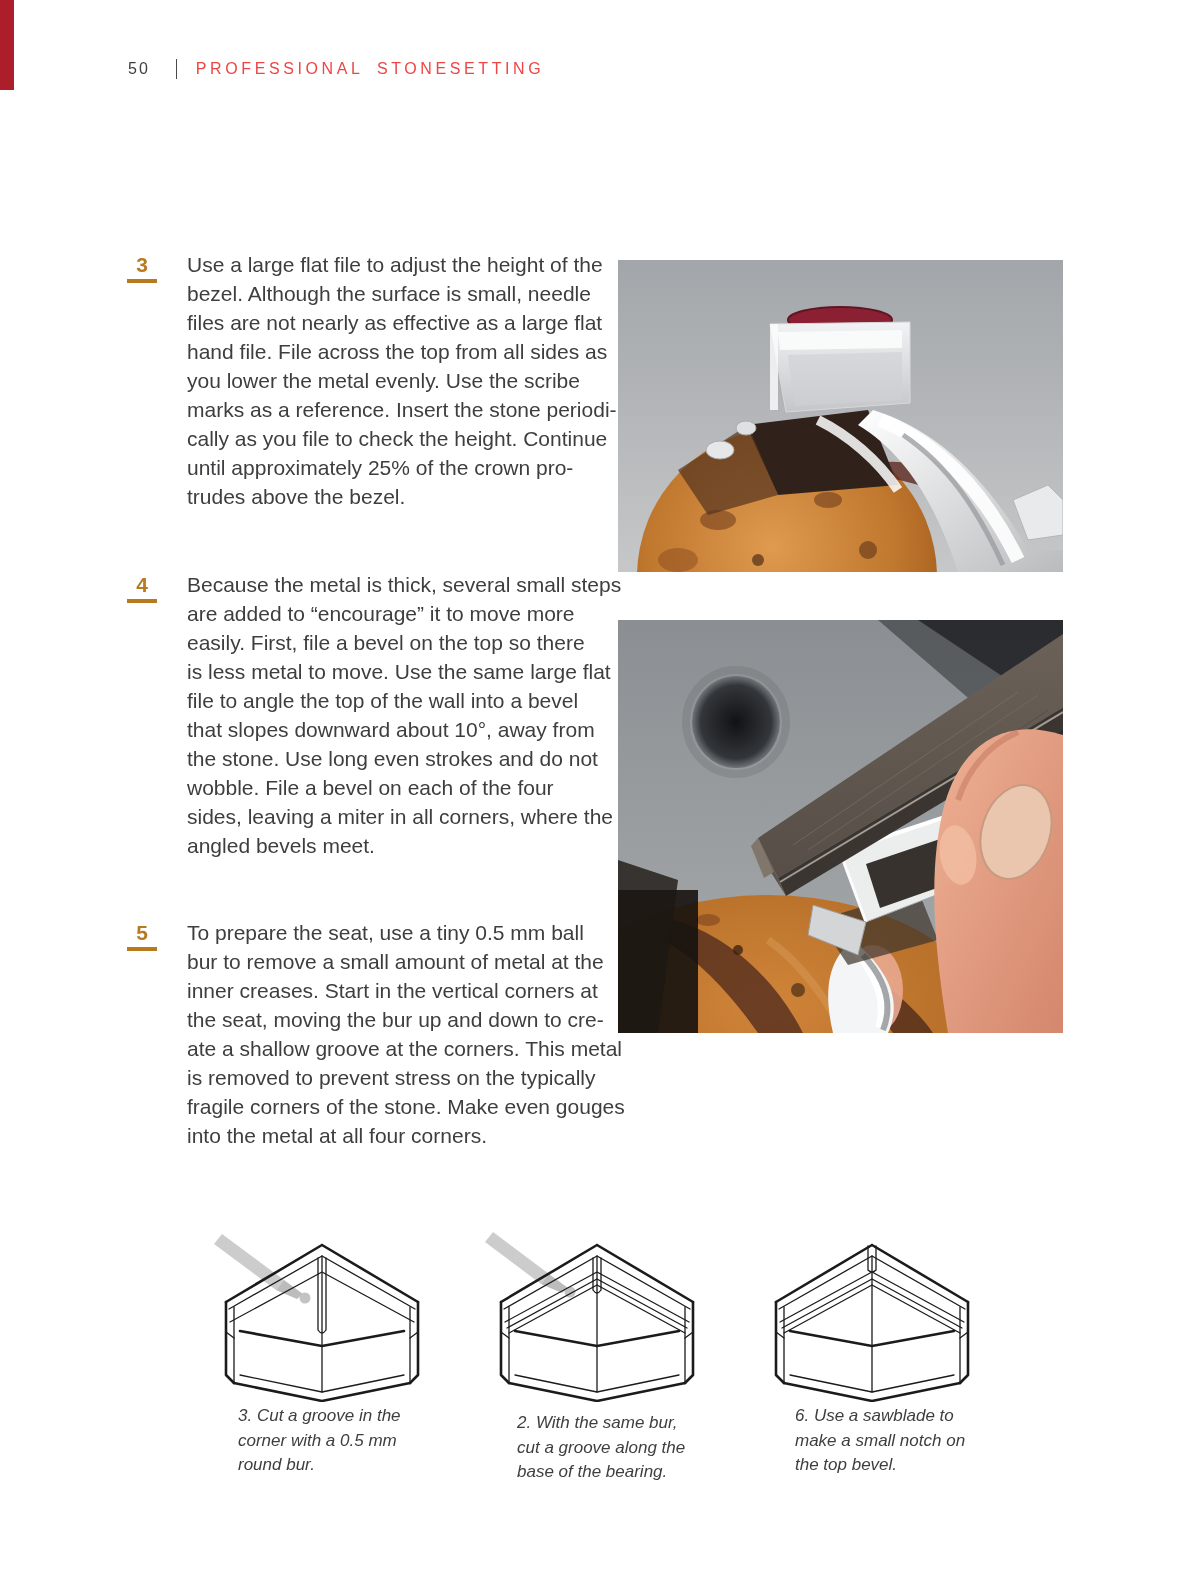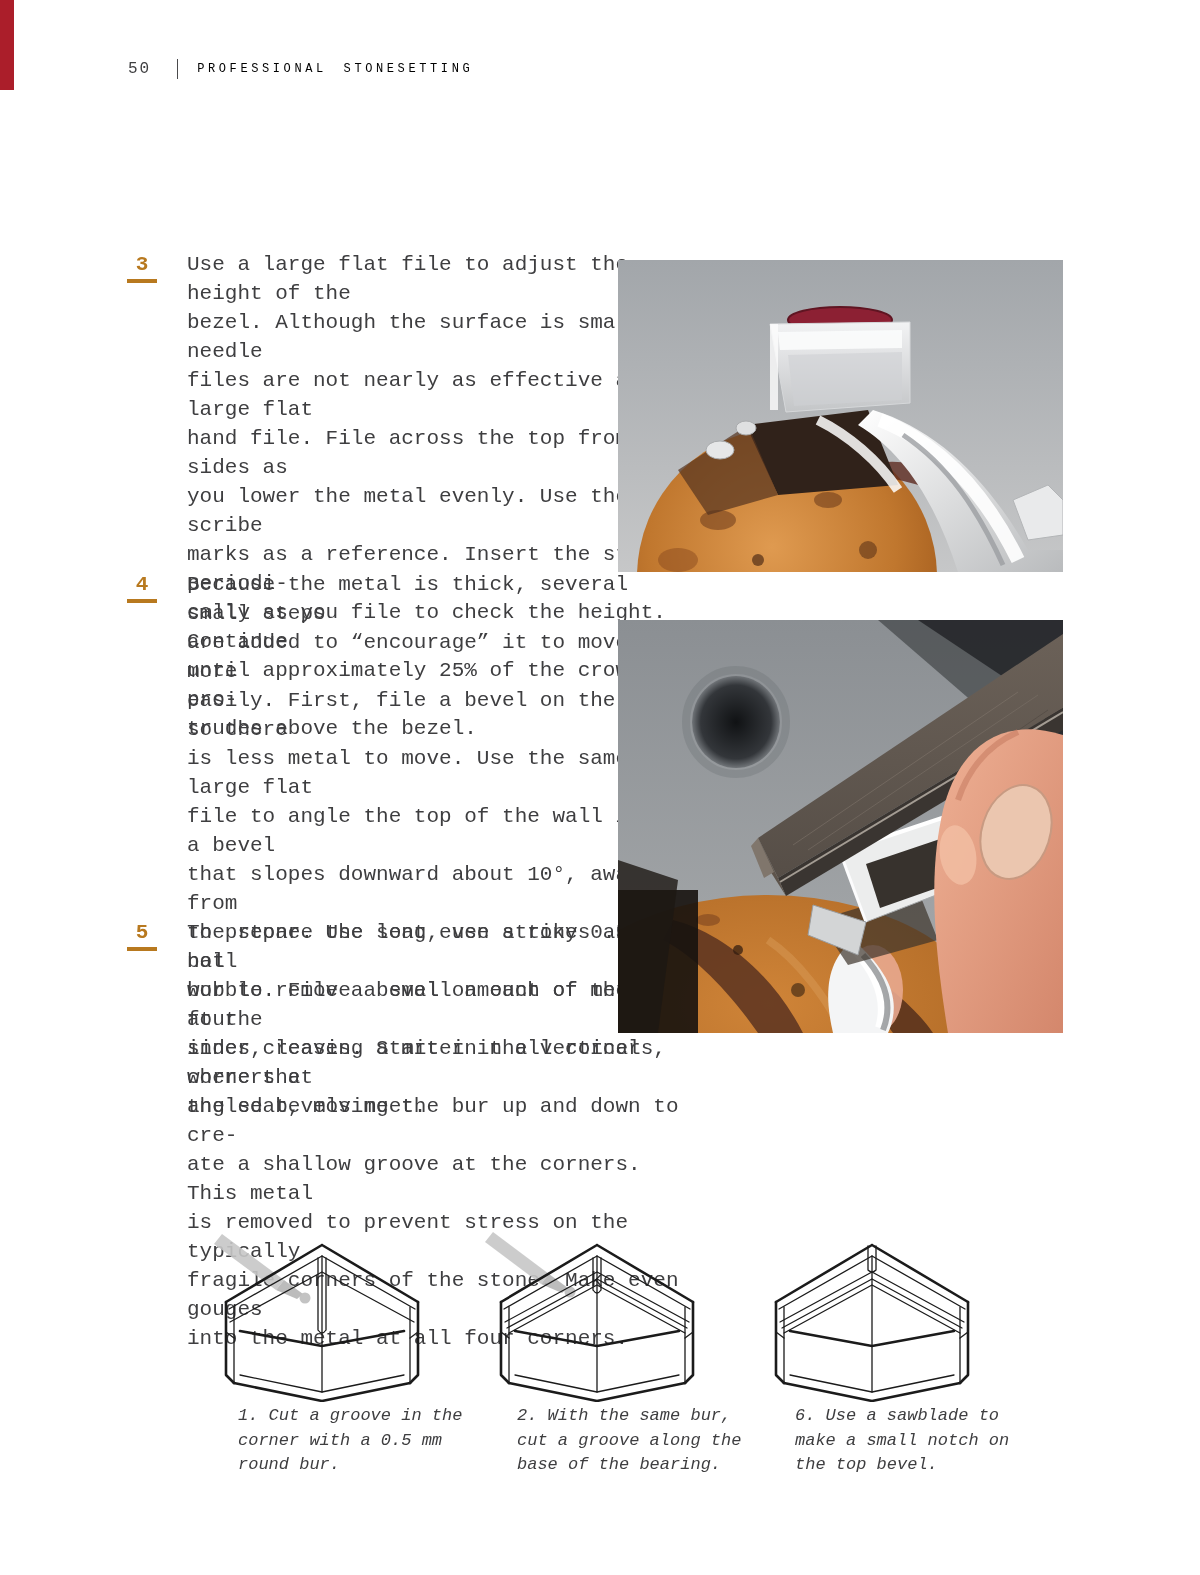--- a/index.html
+++ b/index.html
@@ -1,29 +1,29 @@
 <!DOCTYPE html>
 <html><head>
 <meta charset="utf-8">
 <style>
   html,body { margin:0; padding:0; background:#ffffff; }
   .page {
     position:relative; width:1200px; height:1575px;
     background:#ffffff; overflow:hidden;
-    font-family:Liberation Mono, monospace; color:#3e3e40;
+    font-family:Liberation Sans, sans-serif; color:#3e3e40;
   }
 
   
   .chapter-tab { position:absolute; left:0; top:0; width:14px; height:90px; background:#ab1e2a; }
 
   
   .header { position:absolute; left:128px; top:58px; display:flex; align-items:center; height:22px; }
   .page-number { font-size:16px; letter-spacing:2px; color:#3f3f41; }
   .header-divider { width:1px; height:20px; background:#4a4a4c; margin:0 19px 0 26px; }
-  .book-title { font-size:12px; letter-spacing:3.6px; word-spacing:6px; color:#000000; }
+  .book-title { font-size:16px; letter-spacing:3.6px; word-spacing:6px; color:#ef4444; }
 
   
   .step { position:absolute; left:127px; width:560px; }
   .step-3 { top:250px; } .step-4 { top:570px; } .step-5 { top:918px; }
   .step-num { position:absolute; left:0; top:0; width:30px; text-align:center;
               color:#b8791f; font-size:21px; font-weight:bold; line-height:29px; }
   .step-num-bar { height:4px; background:#b8791f; margin-top:0; }
   .step-text { margin-left:60px; font-size:21px; line-height:29px; white-space:pre-line; }
 
   
@@ -35,21 +35,21 @@
   
   .diagram { position:absolute; top:1232px; width:225px; height:170px; }
   .diagram-1 { left:210px; } .diagram-2 { left:485px; } .diagram-3 { left:760px; }
   .diagram svg { display:block; width:100%; height:100%; }
   .ln  { fill:none; stroke:#1b1b1b; stroke-width:2.6; stroke-linejoin:round; stroke-linecap:round; }
   .lnt { fill:none; stroke:#1b1b1b; stroke-width:1.3; stroke-linejoin:round; stroke-linecap:round; }
 
   
   .caption { position:absolute; top:1404px; font-style:italic; font-size:17px;
              line-height:24.5px; white-space:pre-line; color:#3e3e40; }
-  .caption-1 { left:238px; } .caption-2 { left:517px; } .caption-3 { left:795px; }
+  .caption-1 { left:238px; } .caption-2 { left:517px;margin-top:7px; } .caption-3 { left:795px; }
 </style>
 </head>
 <body>
 
 <div class="page">
 
   <div class="chapter-tab"></div>
 
   <div class="header">
     <span class="page-number">50</span>
@@ -299,21 +299,21 @@
         <path class="lnt" d="M24,75 L24,150 M200,75 L200,150"></path>
         <path class="lnt" d="M16,100 L24,106 M208,100 L200,106"></path>
         <path class="ln" d="M24,151 L112,169 L200,151"></path>
         <path class="lnt" d="M30,143 L112,160 L194,143"></path>
         <path class="lnt" d="M112,114 L112,160"></path>
         <path class="lnt" d="M108,14 L108,38 M116,14 L116,38 M108,38 Q112,42 116,38"></path>
       </g>
     </svg>
   </div>
 
-  <div class="caption caption-1">1. Cut a groove in the
+  <div class="caption caption-1">3. Cut a groove in the
 corner with a 0.5 mm
 round bur.</div>
   <div class="caption caption-2">2. With the same bur,
 cut a groove along the
 base of the bearing.</div>
   <div class="caption caption-3">6. Use a sawblade to
 make a small notch on
 the top bevel.</div>
 
 </div>

